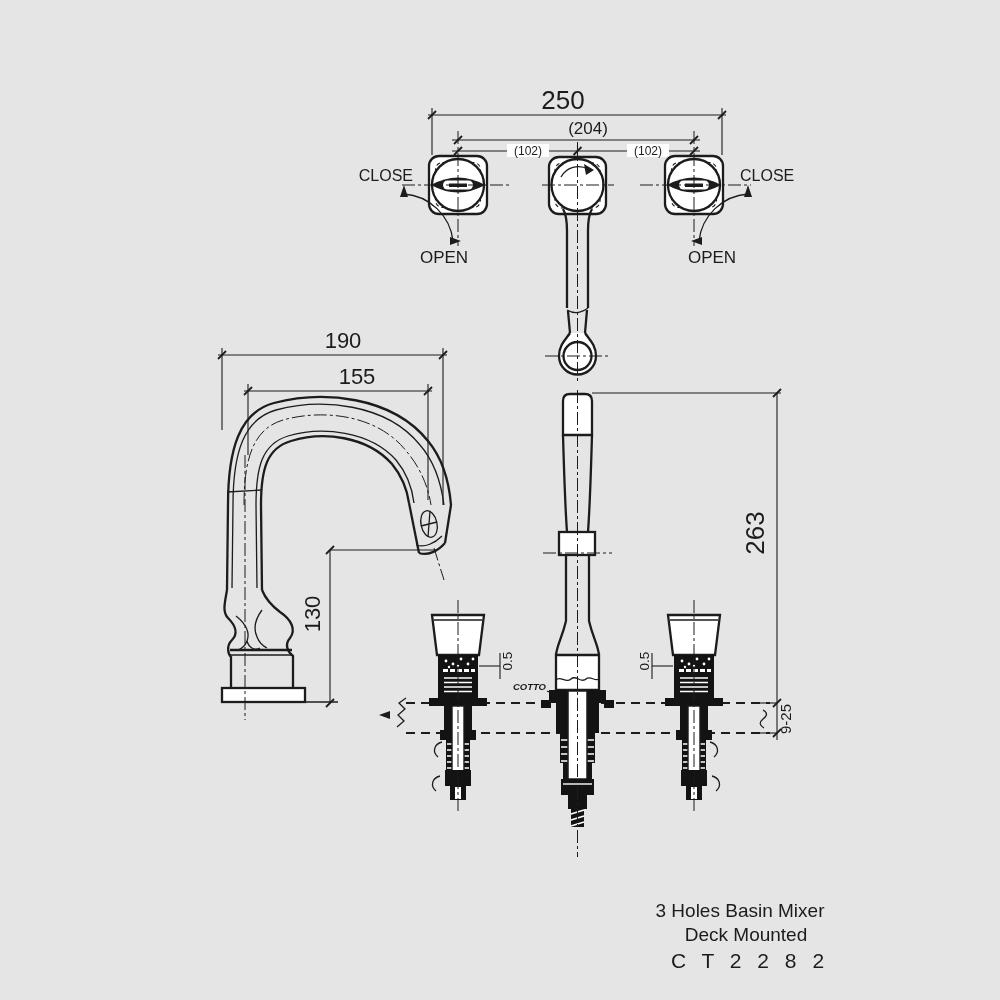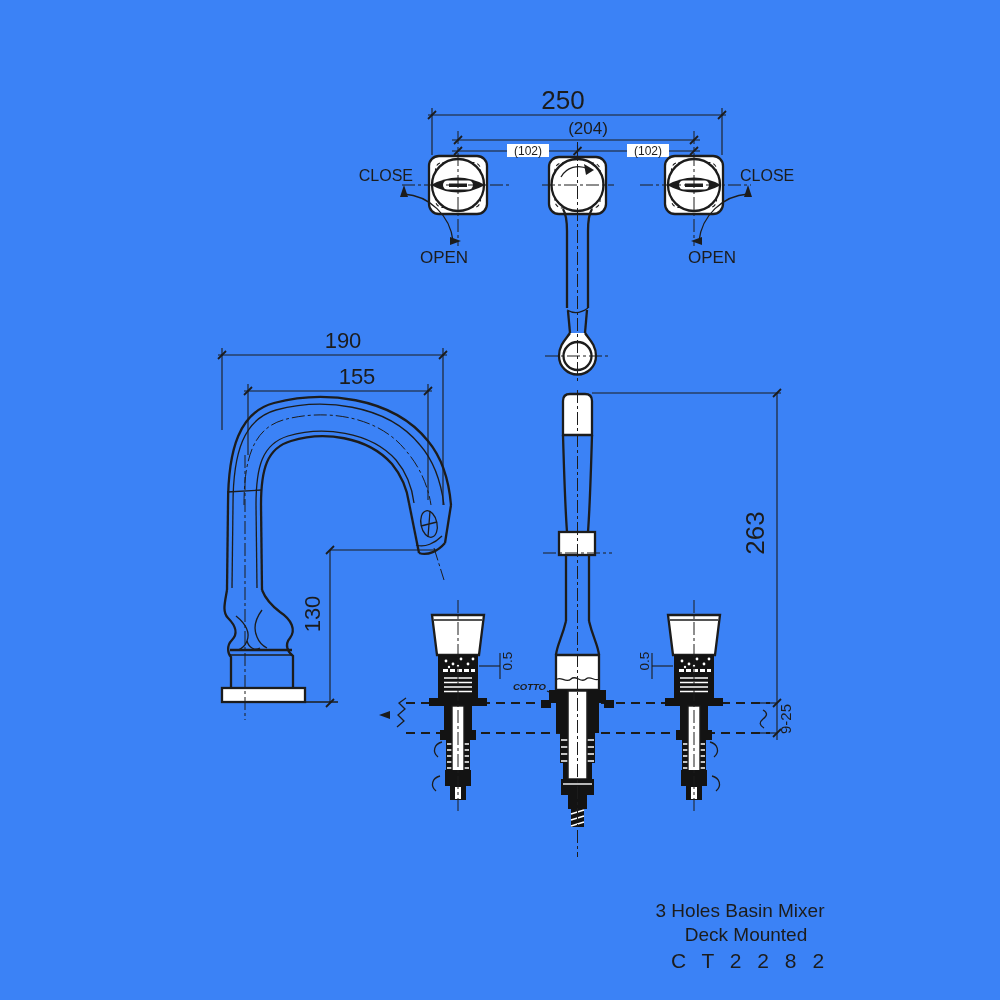--- a/index.html
+++ b/index.html
@@ -1,16 +1,16 @@
 <!DOCTYPE html>
 <html><head>
 <meta charset="utf-8">
 <style>
   html,body{margin:0;padding:0;background:#ffffff;}
-  .page{width:1000px;height:1000px;position:relative;background:#3b82f6;overflow:hidden;}
+  .page{width:1000px;height:1000px;position:relative;background:#e5e5e5;overflow:hidden;}
   svg{display:block;}
   svg text{fill:#1c1c1c;font-family:"Liberation Sans","DejaVu Sans",sans-serif;}
   .ln{stroke:#1c1c1c;stroke-width:2.3;fill:none;}
   .lnw{stroke:#1c1c1c;stroke-width:2.3;fill:#ffffff;}
   .thin{stroke:#1c1c1c;stroke-width:1.3;fill:none;}
   .dim{stroke:#1c1c1c;stroke-width:1.1;fill:none;}
   .tick{stroke:#1c1c1c;stroke-width:1.8;fill:none;}
   .dsh{stroke:#1c1c1c;stroke-width:1.1;fill:none;stroke-dasharray:4 3;}
   .cl{stroke:#1c1c1c;stroke-width:1;fill:none;stroke-dasharray:13 3 3 3;}
   .deck{stroke:#1c1c1c;stroke-width:2.2;fill:none;stroke-dasharray:9 6;}

